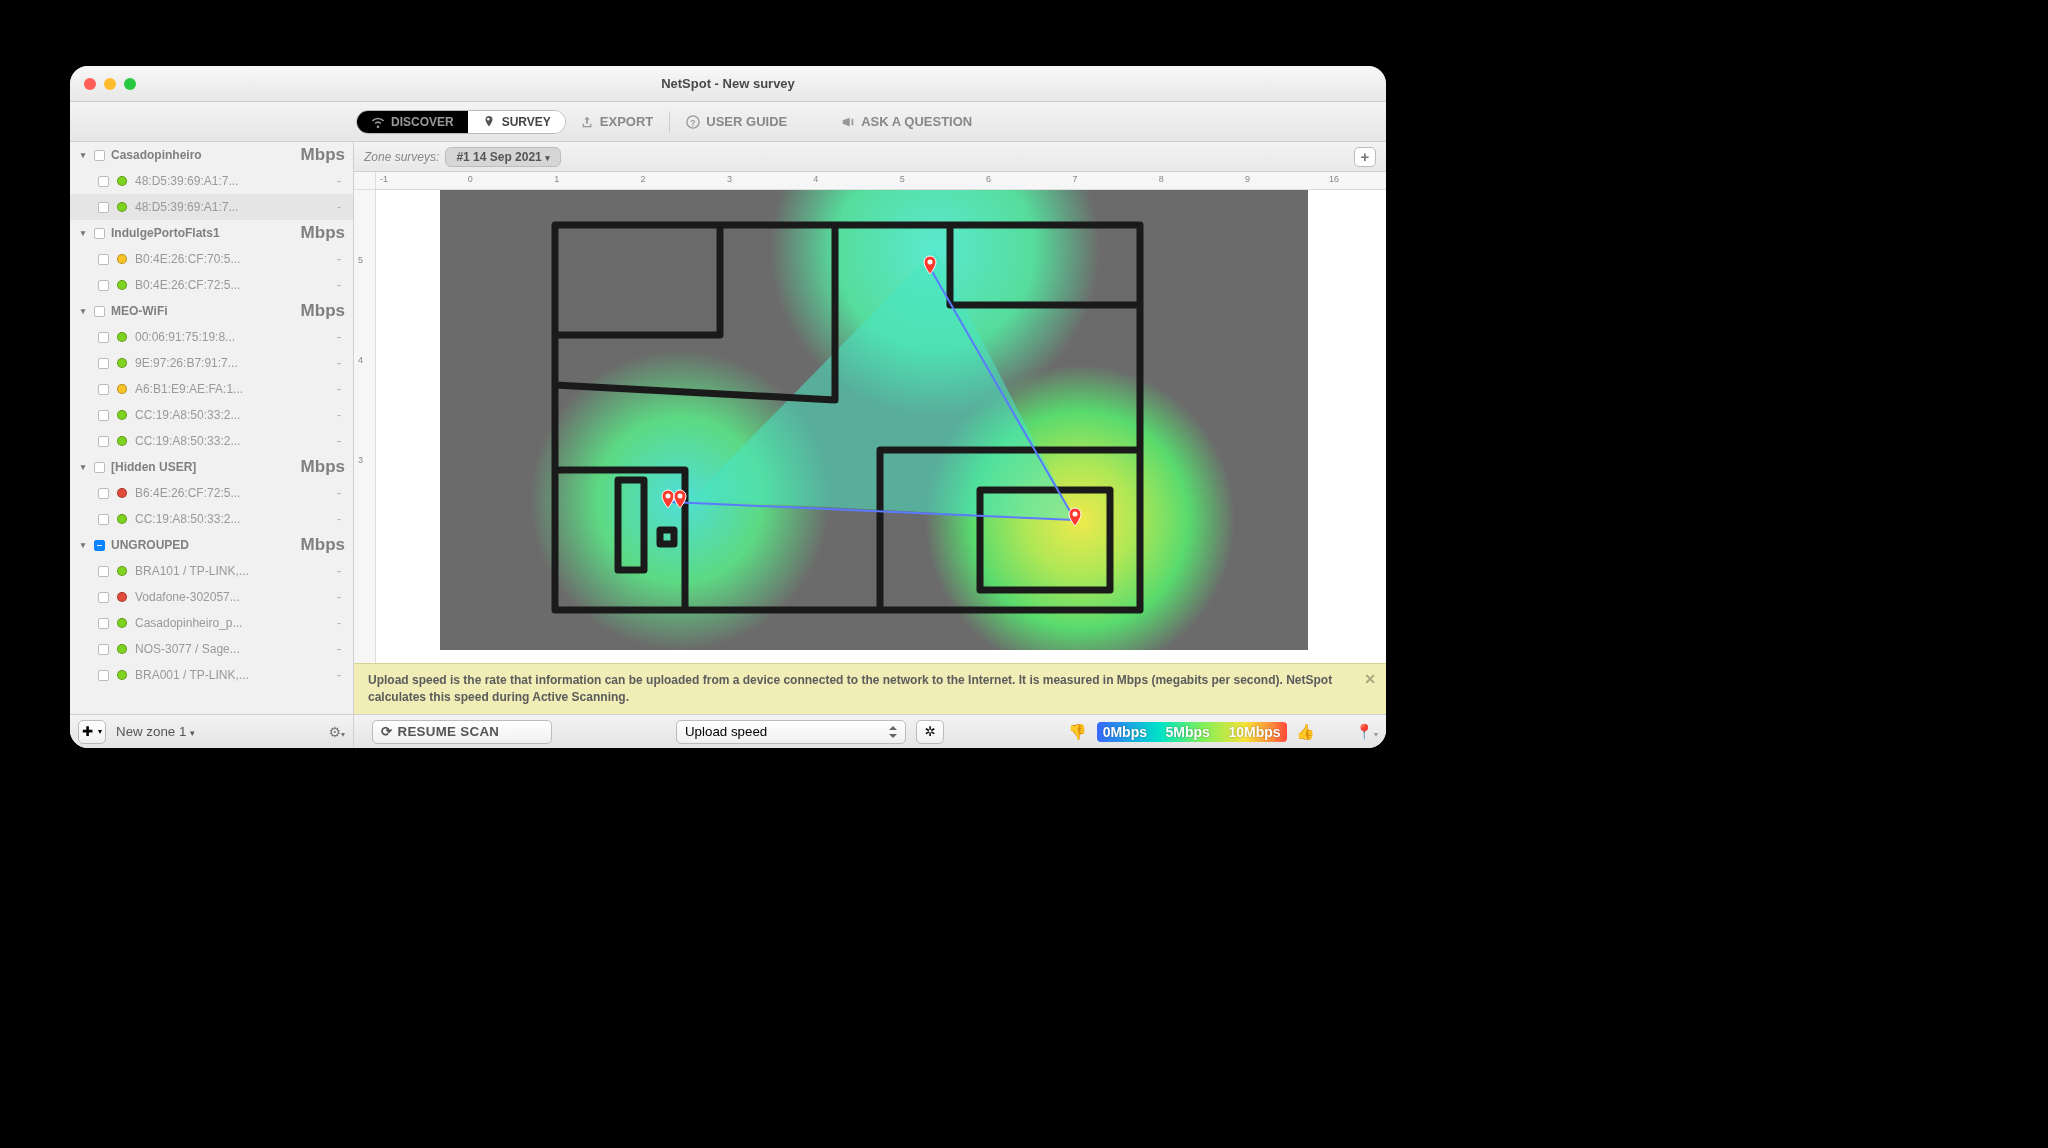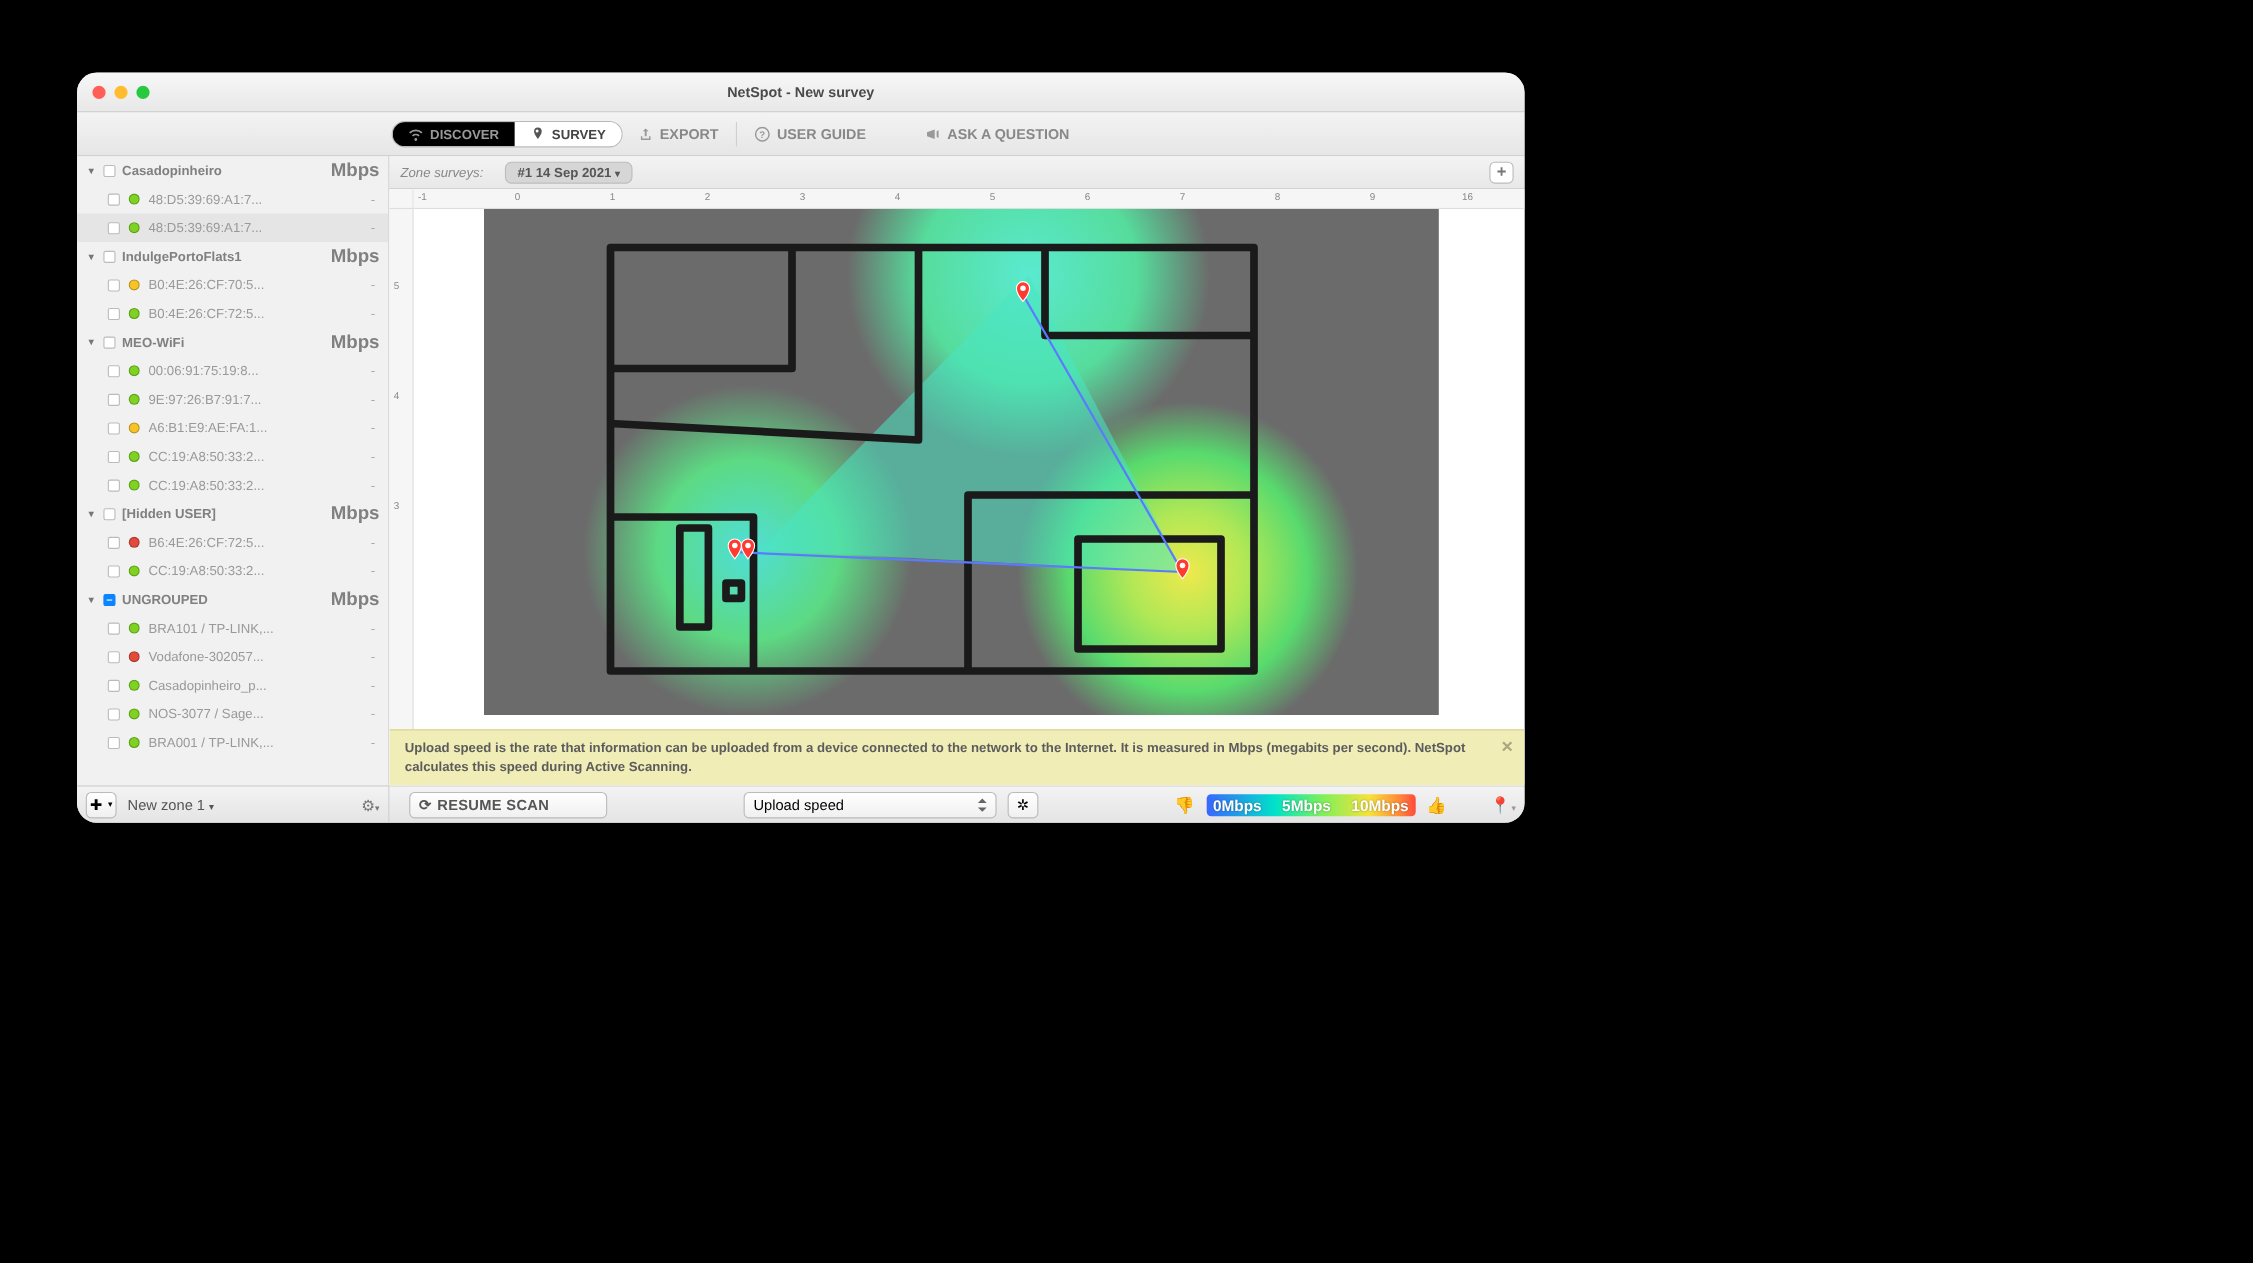--- a/index.html
+++ b/index.html
@@ -32,21 +32,21 @@
   .cb.blue { background: #0a84ff; border-color: #0a84ff; position: relative; }
   .cb.blue::after { content:""; position:absolute; left:2px; top:4px; width:5px; height:1.5px; background:#fff; }
   .net-row { display: flex; align-items: center; height: 26px; padding: 0 8px 0 28px; gap: 8px; color: #999; }
   .net-row.sel { background: #e5e5e5; }
   .led { width: 10px; height: 10px; border-radius: 50%; border: 1px solid rgba(0,0,0,.25); }
   .led.green { background: #7ed321; } .led.yellow { background: #f7c325; } .led.red { background: #e24a3b; }
   .mac { flex: 1; overflow: hidden; text-overflow: ellipsis; white-space: nowrap; font-size: 12px; }
   .dash { width: 12px; text-align: center; color: #aaa; }
 
   .main { flex: 1; display: flex; flex-direction: column; min-width: 0; }
-  .survey-bar { height: 30px; background: linear-gradient(#f3f3f3,#e8e8e8); border-bottom: 1px solid #cfcfcf; display: flex; align-items: center; padding: 0 10px; gap: 20px; font-size: 12px; color: #888; }
+  .survey-bar { height: 30px; background: linear-gradient(#f3f3f3,#e8e8e8); border-bottom: 1px solid #cfcfcf; display: flex; align-items: center; padding: 0 10px; gap: 6px; font-size: 12px; color: #888; }
   .survey-bar .lbl { font-style: italic; }
   .pill { background: #d6d6d6; border: 1px solid #bdbdbd; border-radius: 6px; padding: 2px 10px; font-size: 12px; color: #555; font-weight: 600; }
   .add-btn { margin-left: auto; width: 22px; height: 20px; background: #fff; border: 1px solid #bbb; border-radius: 5px; display: flex; align-items: center; justify-content: center; color: #777; font-size: 15px; font-weight: 700; }
 
   .canvas-wrap { flex: 1; position: relative; background: #fff; overflow: hidden; }
   .ruler-h { position: absolute; left: 22px; right: 0; top: 0; height: 18px; background: #f6f6f6; border-bottom: 1px solid #ddd; font-size: 9px; color: #888; }
   .ruler-h span { position: absolute; top: 2px; transform: translateX(-50%); }
   .ruler-v { position: absolute; left: 0; top: 18px; bottom: 0; width: 22px; background: #f6f6f6; border-right: 1px solid #ddd; font-size: 9px; color: #888; }
   .ruler-v span { position: absolute; left: 4px; transform: translateY(-50%); }
   .corner { position: absolute; left: 0; top: 0; width: 22px; height: 18px; background: #f6f6f6; border-right: 1px solid #ddd; border-bottom: 1px solid #ddd; }

